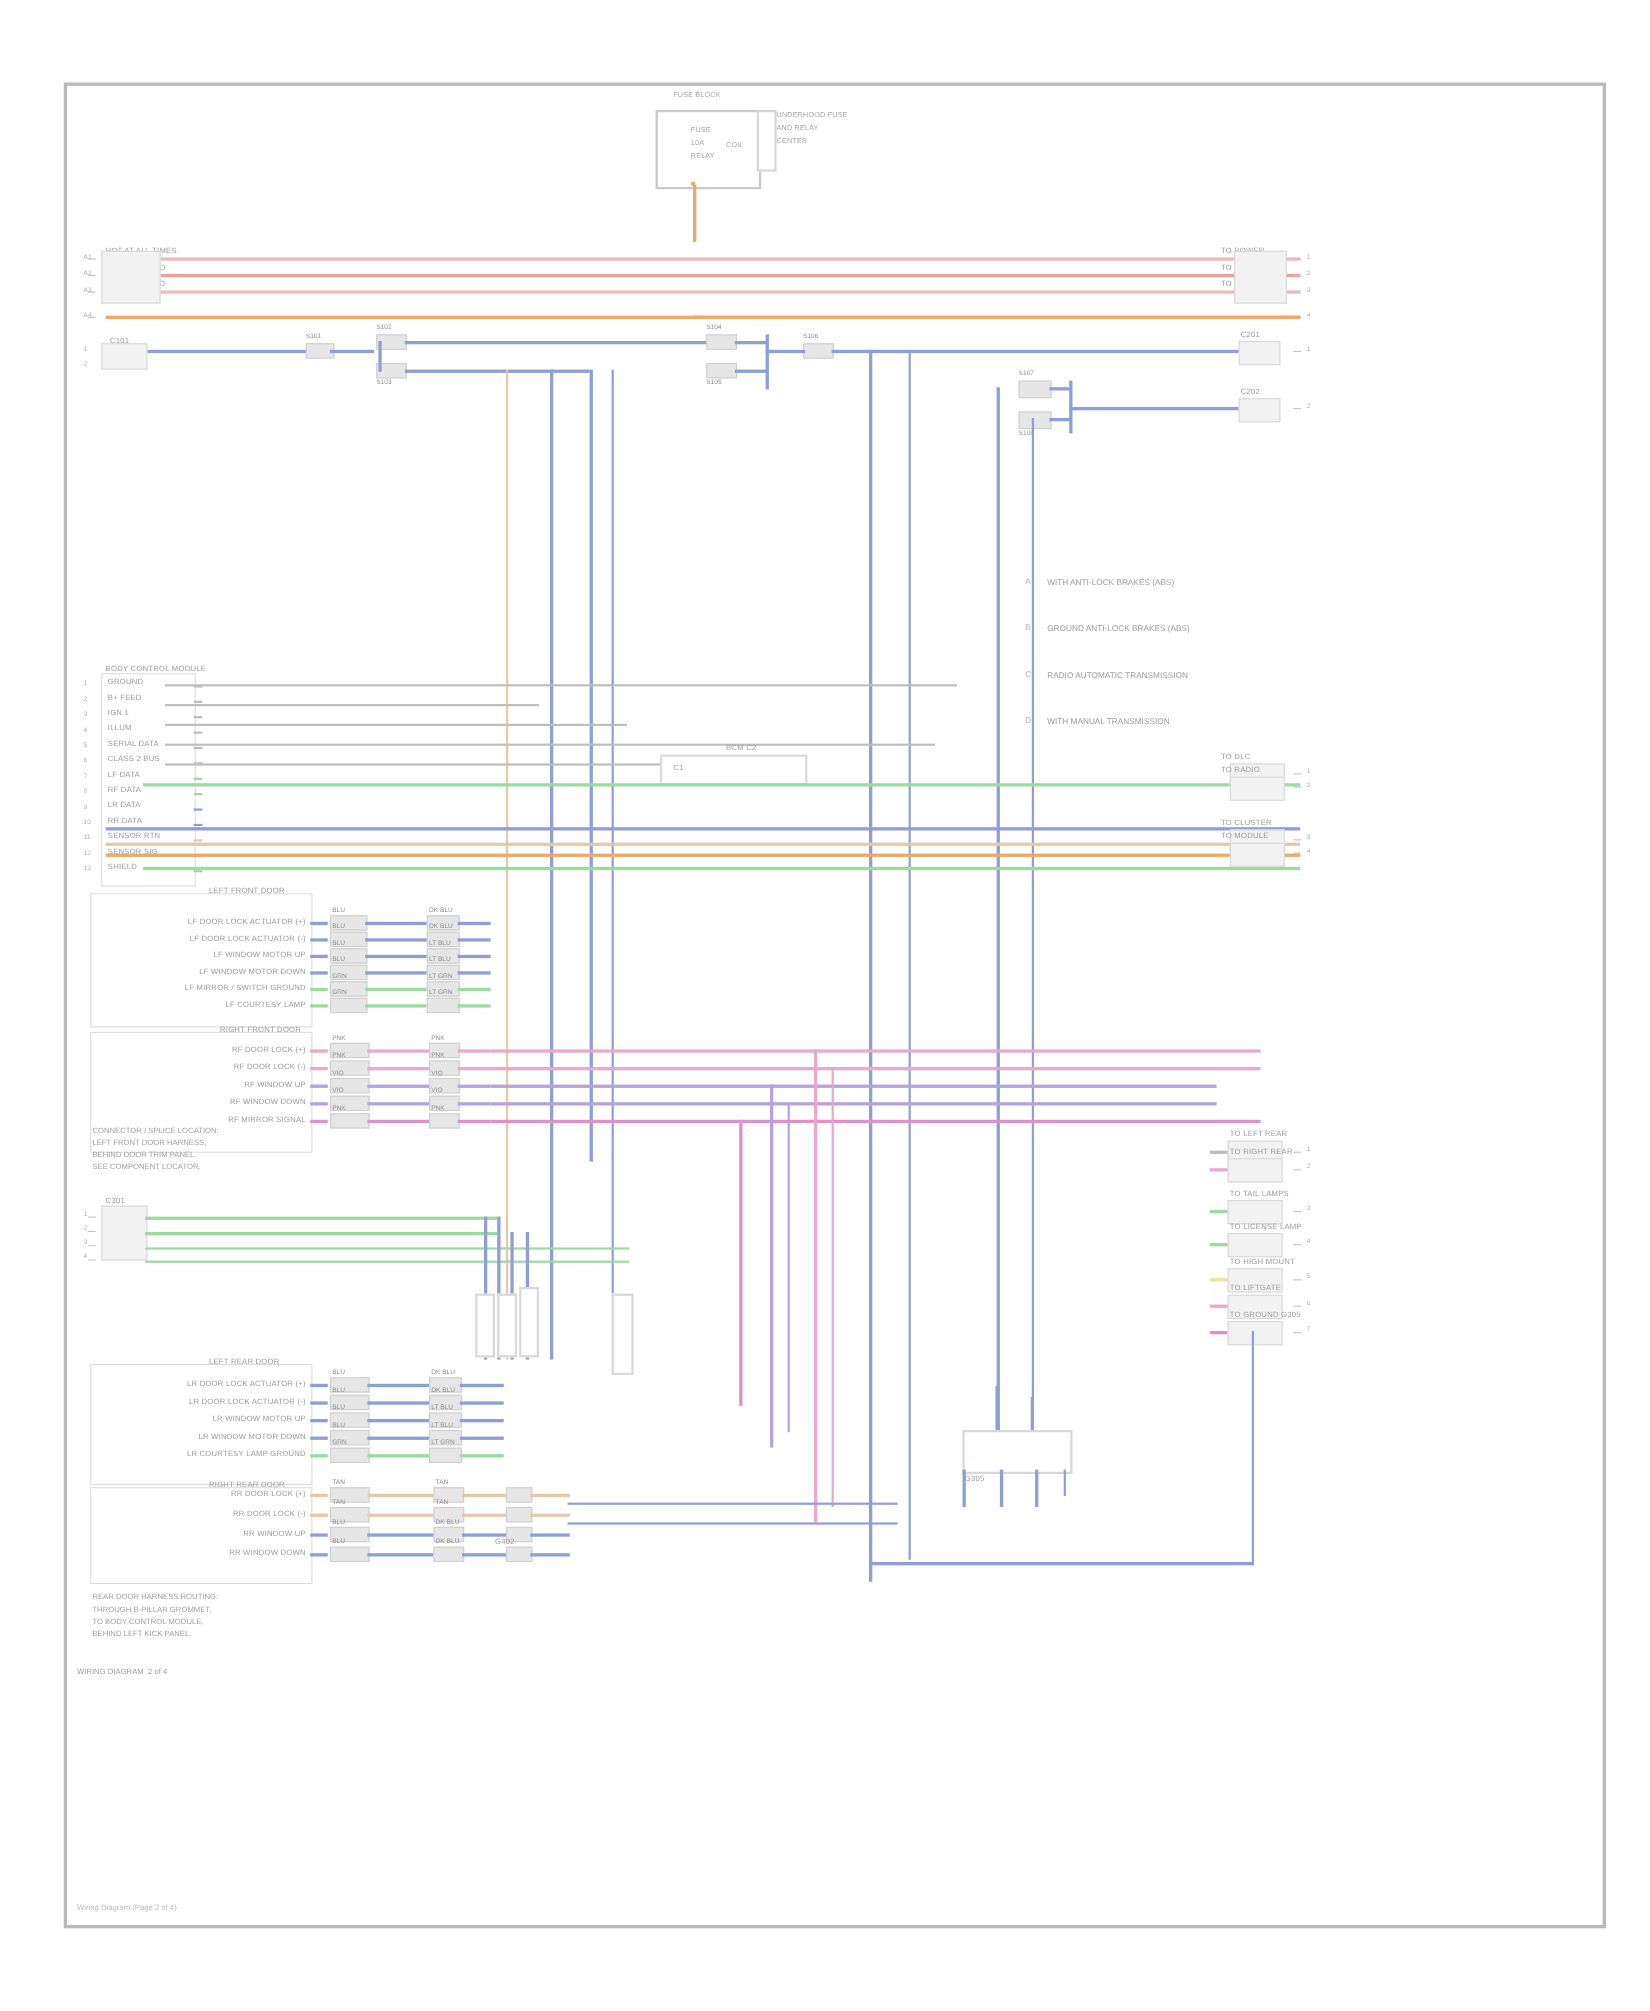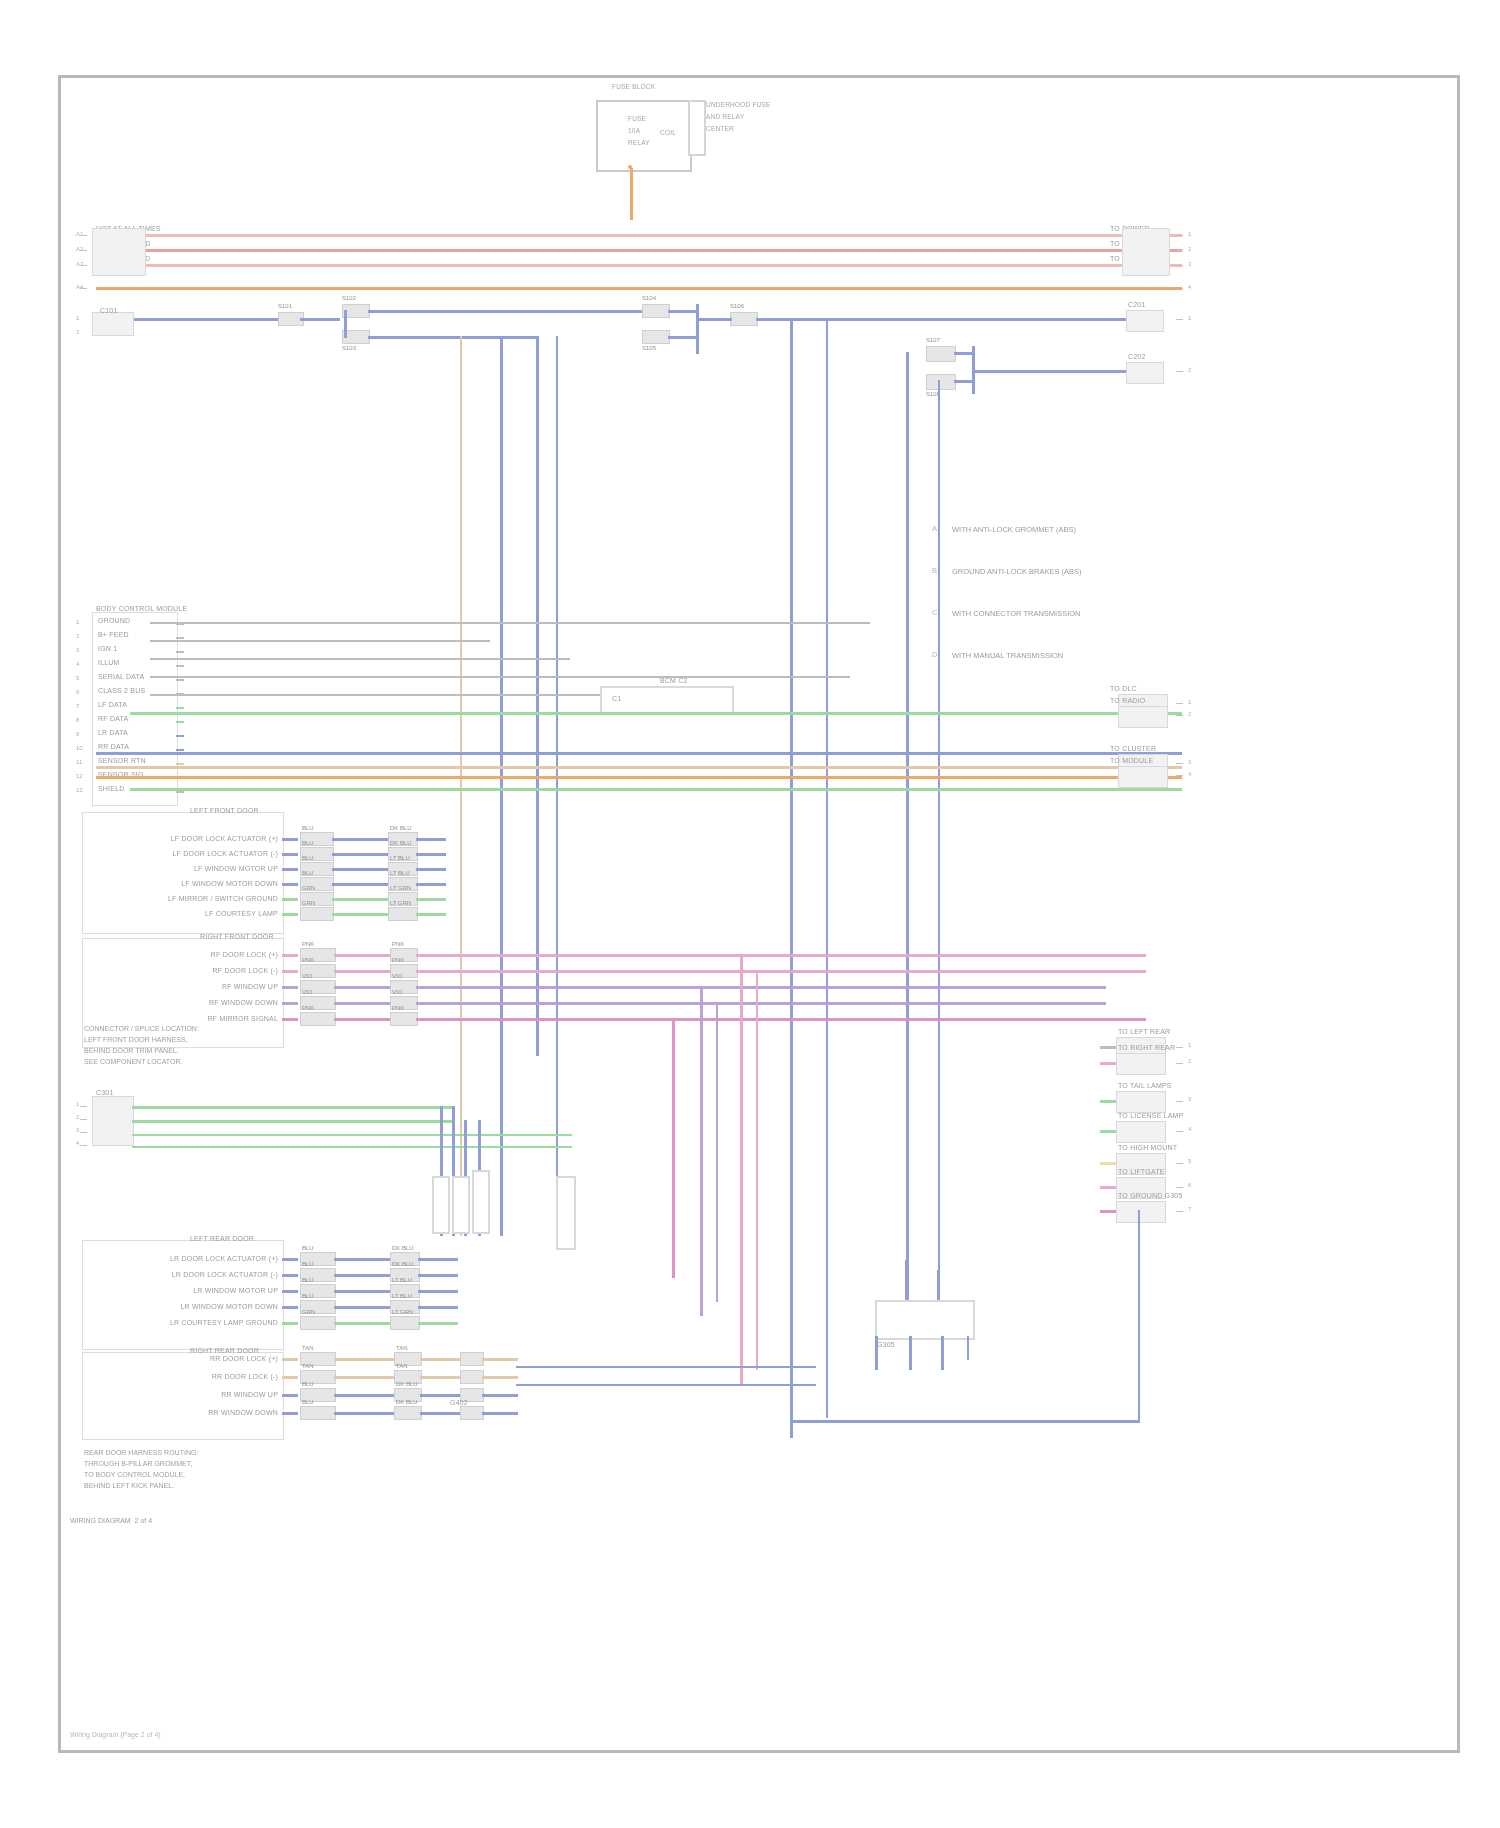--- a/index.html
+++ b/index.html
@@ -130,25 +130,25 @@
     <div class="edge" style="left: 1176px; top: 371px;"></div>
     <div class="v" style="left: 460px; top: 336px; height: 900px; width: 2px; background: rgb(227, 201, 168);"></div>
     <div class="v" style="left: 500px; top: 336px; height: 900px; width: 3px; background: rgb(143, 158, 214);"></div>
     <div class="v" style="left: 536px; top: 336px; height: 720px; width: 3px; background: rgb(143, 158, 214);"></div>
     <div class="v" style="left: 556px; top: 336px; height: 840px; width: 2px; background: rgb(143, 158, 214);"></div>
     <div class="v" style="left: 790px; top: 318px; height: 1120px; width: 3px; background: rgb(143, 158, 214);"></div>
     <div class="v" style="left: 826px; top: 318px; height: 1100px; width: 2px; background: rgb(143, 158, 214);"></div>
     <div class="v" style="left: 906px; top: 352px; height: 950px; width: 3px; background: rgb(143, 158, 214);"></div>
     <div class="v" style="left: 938px; top: 380px; height: 920px; width: 2px; background: rgb(143, 158, 214);"></div>
     <div class="legend-key" style="left: 932px; top: 524px;">A</div>
-    <div class="legend-item" style="left: 952px; top: 524px;">WITH ANTI-LOCK GROMMET (ABS)</div>
+    <div class="legend-item" style="left: 952px; top: 524px;">WITH ANTI-LOCK BRAKES (ABS)</div>
     <div class="legend-key" style="left: 932px; top: 566px;">B</div>
     <div class="legend-item" style="left: 952px; top: 566px;">GROUND ANTI-LOCK BRAKES (ABS)</div>
     <div class="legend-key" style="left: 932px; top: 608px;">C</div>
-    <div class="legend-item" style="left: 952px; top: 608px;">WITH CONNECTOR TRANSMISSION</div>
+    <div class="legend-item" style="left: 952px; top: 608px;">RADIO AUTOMATIC TRANSMISSION</div>
     <div class="legend-key" style="left: 932px; top: 650px;">D</div>
     <div class="legend-item" style="left: 952px; top: 650px;">WITH MANUAL TRANSMISSION</div>
     <div class="grp-box" style="left: 92px; top: 612px; width: 84px; height: 192px;"></div>
     <div class="lbl" style="left: 96px; top: 604px;">BODY CONTROL MODULE</div>
     <div class="lbl" style="left: 98px; top: 616px;">GROUND</div>
     <div class="pin" style="left: 76px; top: 618px;">1</div>
     <div class="h" style="left: 176px; top: 623px; width: 8px; height: 2px; background: rgb(189, 189, 189);"></div>
     <div class="lbl" style="left: 98px; top: 630px;">B+ FEED</div>
     <div class="pin" style="left: 76px; top: 632px;">2</div>
     <div class="h" style="left: 176px; top: 637px; width: 8px; height: 2px; background: rgb(189, 189, 189);"></div>

